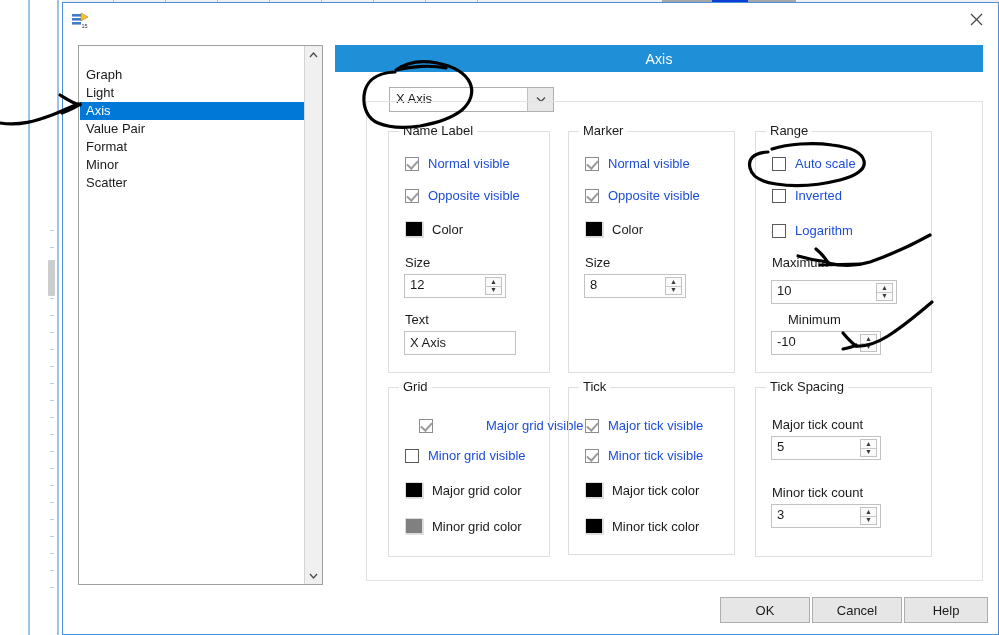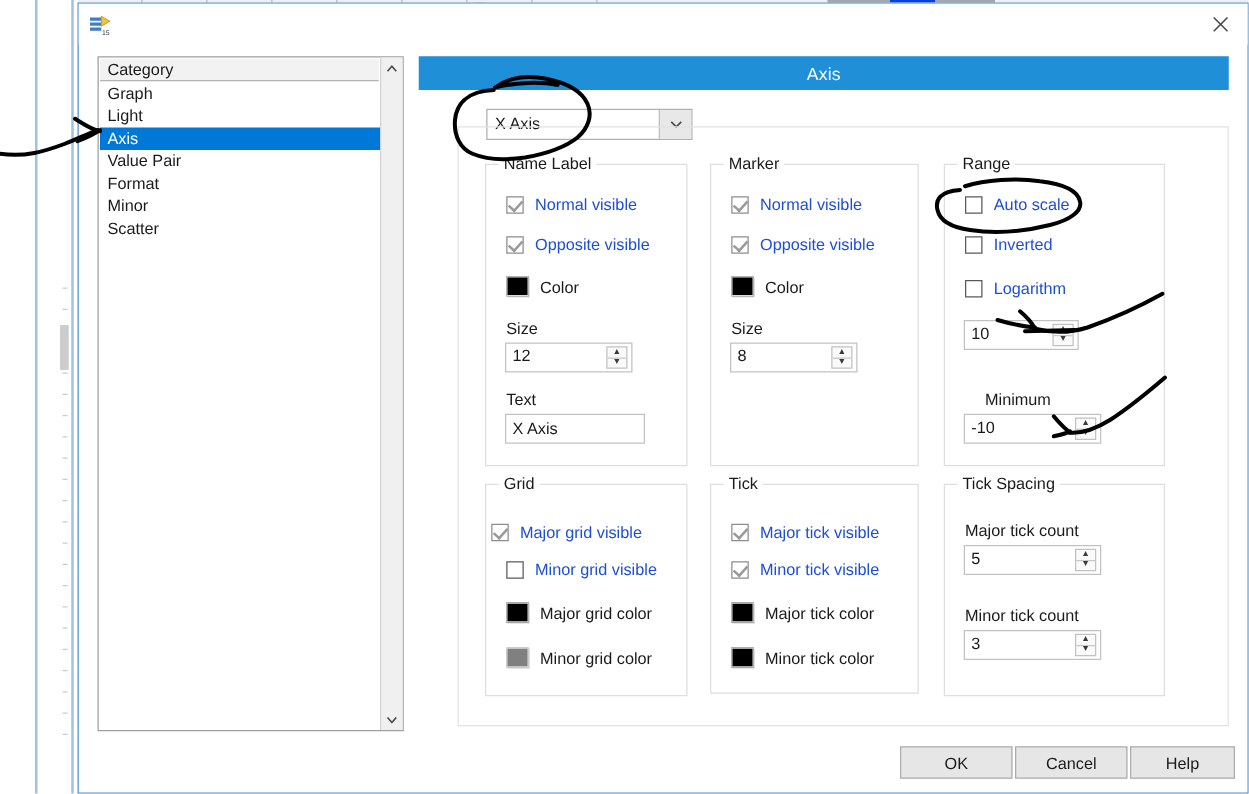--- a/index.html
+++ b/index.html
@@ -249,21 +249,20 @@
       </div>
       <div class="close-btn">
         <svg width="13" height="13" viewBox="0 0 13 13">
           <line x1="1" y1="1" x2="12" y2="12" stroke="#4a4a4a" stroke-width="1.3"></line>
           <line x1="12" y1="1" x2="1" y2="12" stroke="#4a4a4a" stroke-width="1.3"></line>
         </svg>
       </div>
     </div>
 
     <div class="cat-list">
-      <div class="cat-header">Category</div>
       <div class="cat-items">
         <div class="cat-item">Graph</div>
         <div class="cat-item">Light</div>
         <div class="cat-item selected">Axis</div>
         <div class="cat-item">Value Pair</div>
         <div class="cat-item">Format</div>
         <div class="cat-item">Minor</div>
         <div class="cat-item">Scatter</div>
       </div>
       <div class="cat-scroll">
@@ -356,21 +355,21 @@
       </div>
       <div class="chkrow" style="left:16px; top:56px;">
         <span class="chk"></span>
         <span class="chklabel">Inverted</span>
       </div>
       <div class="chkrow" style="left:16px; top:91px;">
         <span class="chk"></span>
         <span class="chklabel">Logarithm</span>
       </div>
       <span class="fieldlabel" style="left:16px; top:123px;">Maximum</span>
-      <div class="spinner" style="left:15px; top:124px; width:92px; height:24px;">
+      <div class="spinner" style="left:15px; top:148px; width:126px; height:24px;">
         <span class="sval">10</span>
         <span class="sbtns">
           <span class="sbtn up">▲</span>
           <span class="sdiv"></span>
           <span class="sbtn dn">▼</span>
         </span>
       </div>
       <span class="fieldlabel" style="left:16px; top:180px;margin-left:16px;">Minimum</span>
       <div class="spinner" style="left:15px; top:199px; width:110px; height:24px;">
         <span class="sval">-10</span>
@@ -378,21 +377,21 @@
           <span class="sbtn up">▲</span>
           <span class="sdiv"></span>
           <span class="sbtn dn">▼</span>
         </span>
       </div>
     </div>
 
     <div class="gbox" style="left:325px; top:384px; width:162px; height:170px;">
       <span class="gbox-title">Grid</span>
 
-      <div class="chkrow" style="left:4px; top:30px;">
+      <div class="chkrow" style="left:30px; top:30px;gap:44px;">
         <span class="chk checked disabled"></span>
         <span class="chklabel">Major grid visible</span>
       </div>
       <div class="chkrow" style="left:16px; top:60px;">
         <span class="chk"></span>
         <span class="chklabel">Minor grid visible</span>
       </div>
       <div class="swrow" style="left:16px; top:94px;">
         <span class="swatch" id="sw-gr-major" style="background: rgb(0, 0, 0);"></span>
         <span class="swlabel">Major grid color</span>

